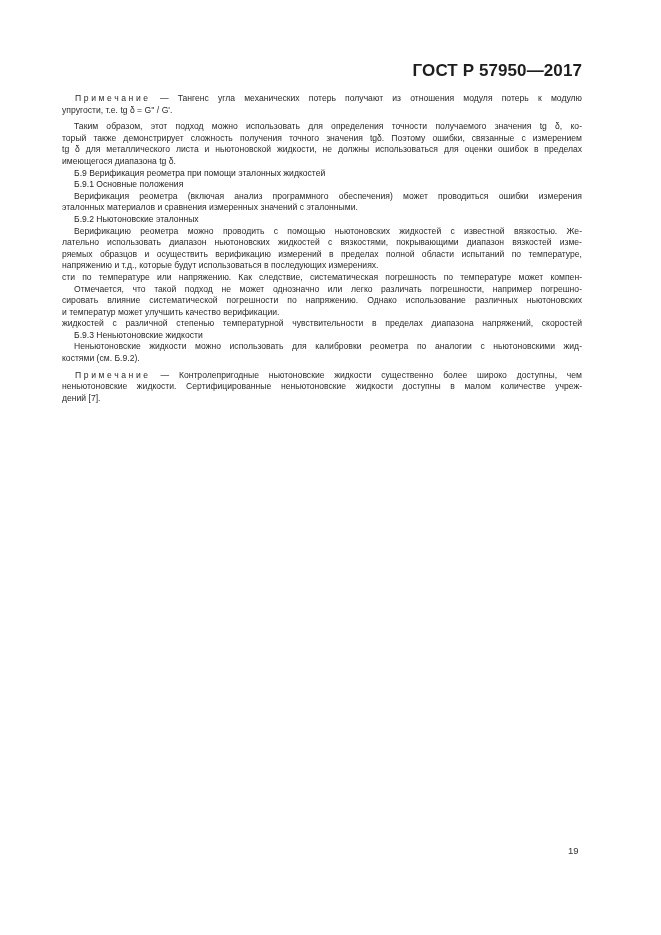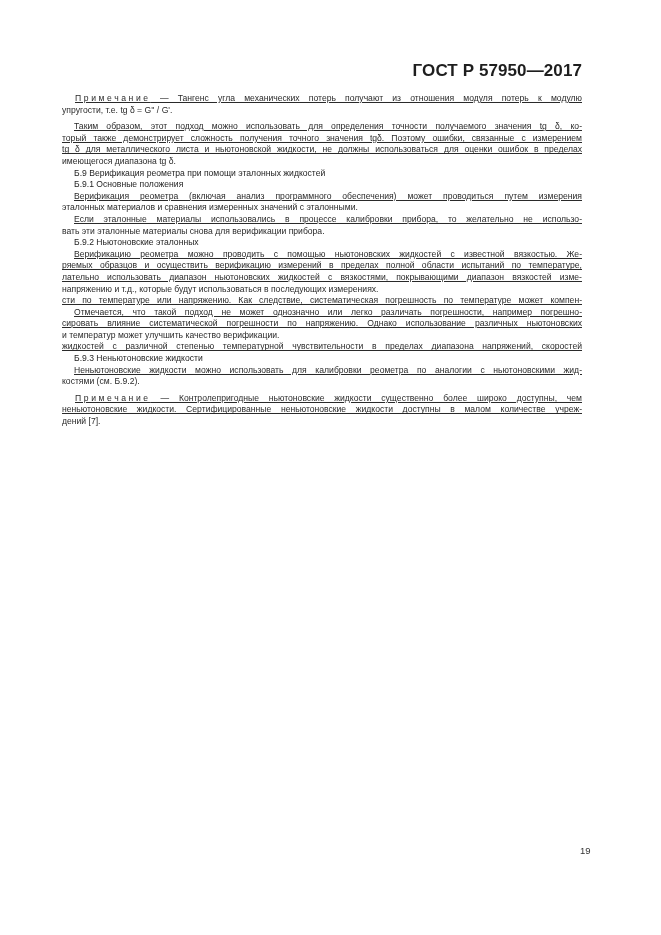--- a/index.html
+++ b/index.html
@@ -11,27 +11,27 @@
     .header {
       position: absolute; top: 61px; right: 79px;
       font-size: 17px; font-weight: bold; color: #1e1e1e;
       letter-spacing: 0.1px;
     }
     .content {
       position: absolute; left: 62px; top: 93px; width: 520px;
       font-size: 8.6px; line-height: 11.6px;
     }
     .line { white-space: nowrap; height: 11.6px; }
-    .justify { text-align: justify; text-align-last: justify; white-space: normal; height: auto; text-decoration: underline; }
+    .justify { text-align: justify; text-align-last: justify; white-space: normal; height: auto; }
     .indent { padding-left: 12px; }
     .heading { font-weight: normal; padding-left: 12px; color: #1e1e1e; }
     .gap { height: 5px; }
     .spaced { letter-spacing: 2.6px; }
     .page-number {
-      position: absolute; top: 845px; left: 580px;
+      position: absolute; top: 845px; left: 568px;
       font-size: 9.5px; color: #333;
     }
   </style>
 </head>
 <body>
 
 <div class="header">ГОСТ Р 57950—2017</div>
 
 <div class="content">
 
@@ -48,33 +48,29 @@
     <div class="line justify indent">Таким образом, этот подход можно использовать для определения точности получаемого значения tg δ, ко-</div>
     <div class="line justify">торый также демонстрирует сложность получения точного значения tgδ. Поэтому ошибки, связанные с измерением</div>
     <div class="line justify">tg δ для металлического листа и ньютоновской жидкости, не должны использоваться для оценки ошибок в пределах</div>
     <div class="line">имеющегося диапазона tg δ.</div>
   </div>
 
   <div class="line heading">Б.9 Верификация реометра при помощи эталонных жидкостей</div>
 
   <div class="line heading">Б.9.1 Основные положения</div>
   <div>
-    <div class="line justify indent">Верификация реометра (включая анализ программного обеспечения) может проводиться путем измерения</div>
+    <div class="line justify indent">Верификация реометра (включая анализ программного обеспечения) может проводиться ошибки измерения</div>
     <div class="line">эталонных материалов и сравнения измеренных значений с эталонными.</div>
-  </div>
-  <div>
-    <div class="line justify indent">Если эталонные материалы использовались в процессе калибровки прибора, то желательно не использо-</div>
-    <div class="line">вать эти эталонные материалы снова для верификации прибора.</div>
   </div>
 
   <div class="line heading">Б.9.2 Ньютоновские эталонных</div>
   <div>
     <div class="line justify indent">Верификацию реометра можно проводить с помощью ньютоновских жидкостей с известной вязкостью. Же-</div>
+    <div class="line justify">лательно использовать диапазон ньютоновских жидкостей с вязкостями, покрывающими диапазон вязкостей изме-</div>
     <div class="line justify">ряемых образцов и осуществить верификацию измерений в пределах полной области испытаний по температуре,</div>
-    <div class="line justify">лательно использовать диапазон ньютоновских жидкостей с вязкостями, покрывающими диапазон вязкостей изме-</div>
     <div class="line">напряжению и т.д., которые будут использоваться в последующих измерениях.</div>
   </div>
   <div>
     <div class="line justify">сти по температуре или напряжению. Как следствие, систематическая погрешность по температуре может компен-</div>
     <div class="line justify indent">Отмечается, что такой подход не может однозначно или легко различать погрешности, например погрешно-</div>
     <div class="line justify">сировать влияние систематической погрешности по напряжению. Однако использование различных ньютоновских</div>
     <div class="line">и температур может улучшить качество верификации.</div>
     <div class="line justify">жидкостей с различной степенью температурной чувствительности в пределах диапазона напряжений, скоростей</div>
   </div>
 

